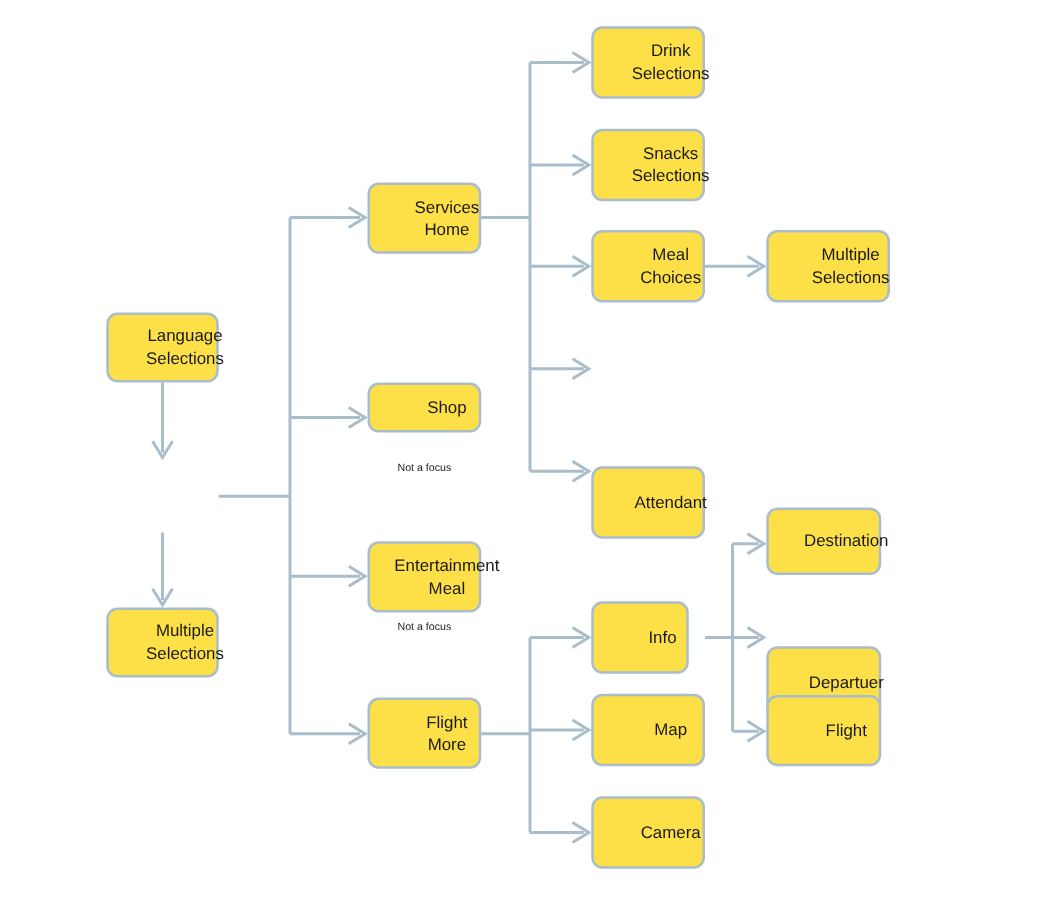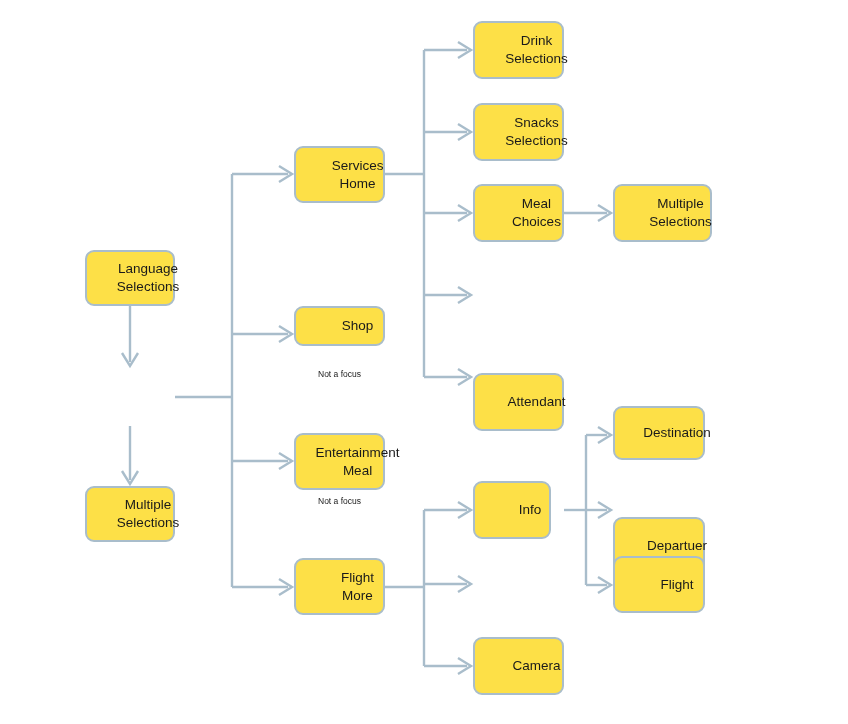--- a/index.html
+++ b/index.html
@@ -186,20 +186,23 @@
 
 
   <div class="node" style="left:473px; top:348px; width:91px; height:58px;margin-top:25px;">
     <span class="node-label">Attendant</span>
   </div>
 
   <div class="node" style="left:473px; top:481px; width:78px; height:58px;">
     <span class="node-label">Info</span>
   </div>
 
+  <div class="node" style="left:473px; top:555px; width:91px; height:58px;">
+    <span class="node-label">Map</span>
+  </div>
 
   <div class="node" style="left:473px; top:637px; width:91px; height:58px;">
     <span class="node-label">Camera</span>
   </div>
 
   <div class="node" style="left:613px; top:184px; width:99px; height:58px;">
     <span class="node-label">Multiple
 Selections</span>
   </div>
 

